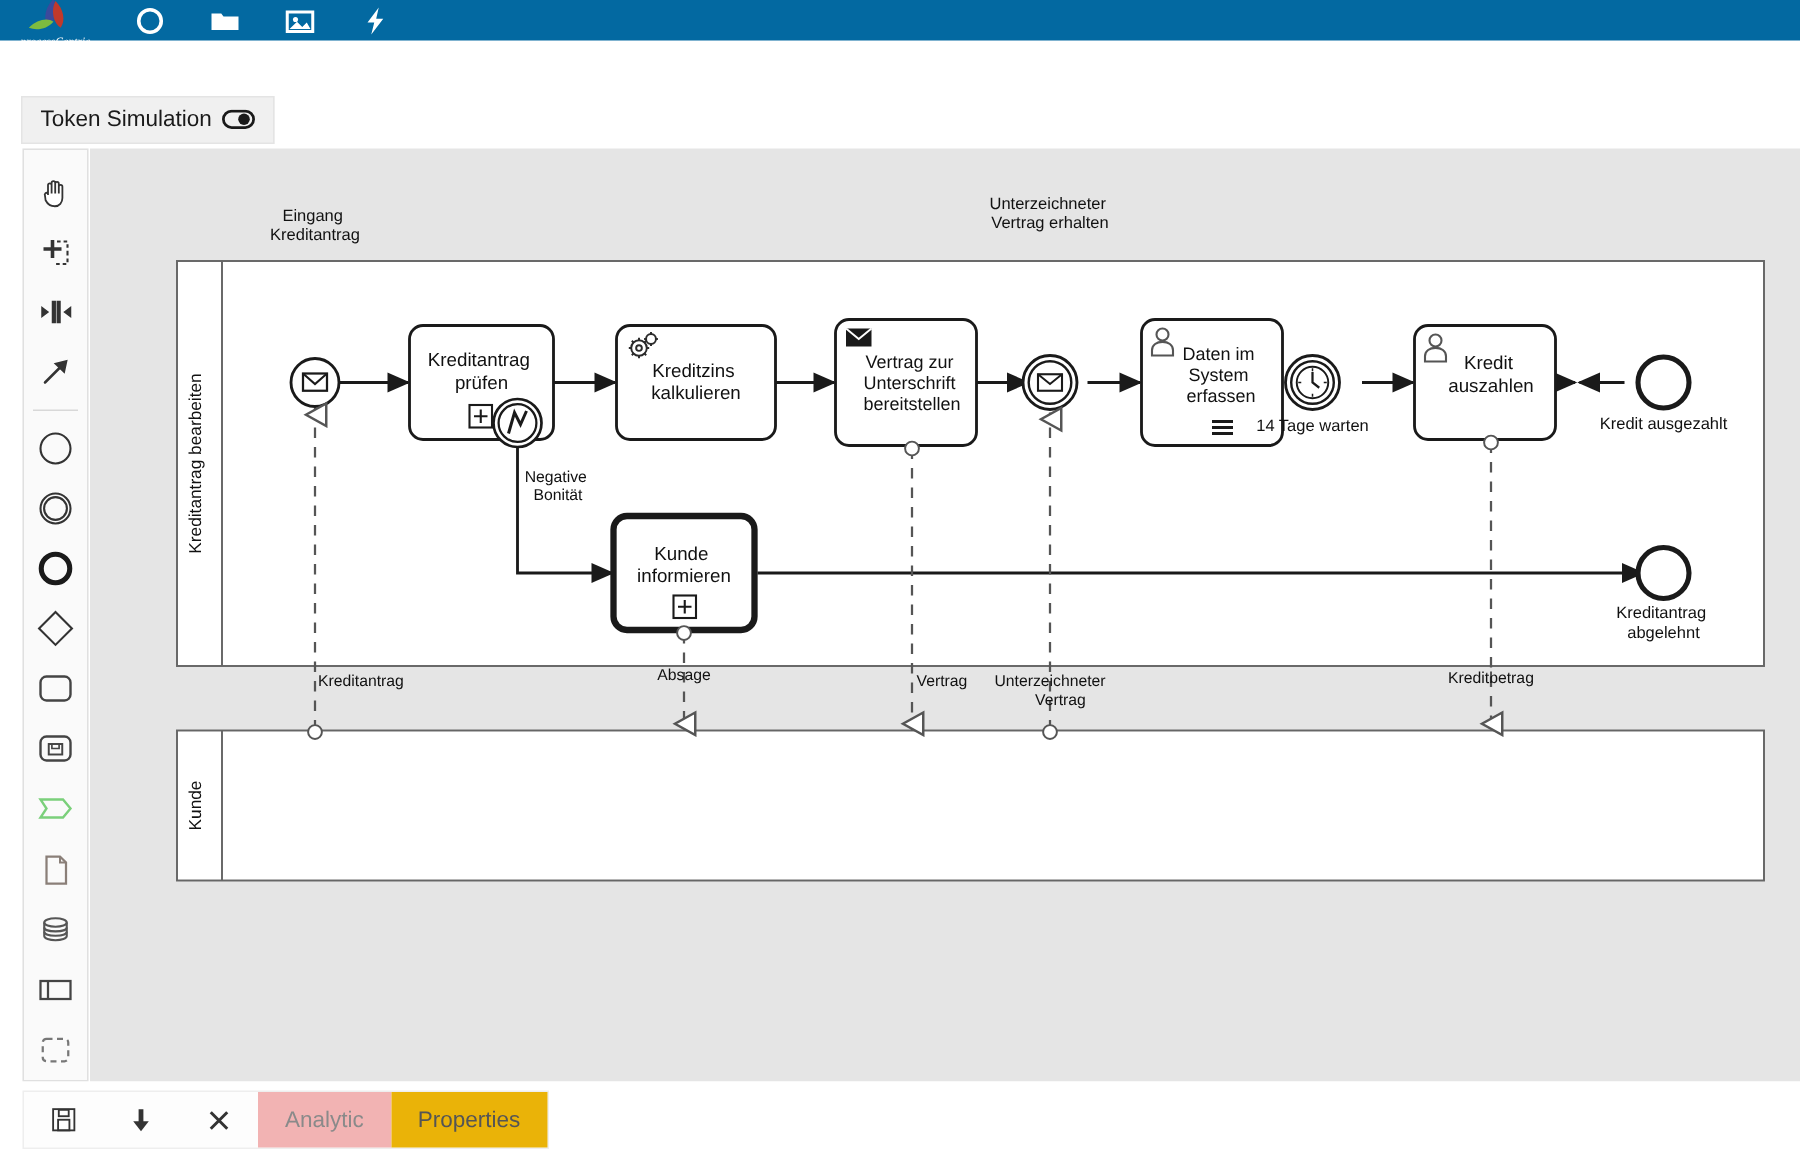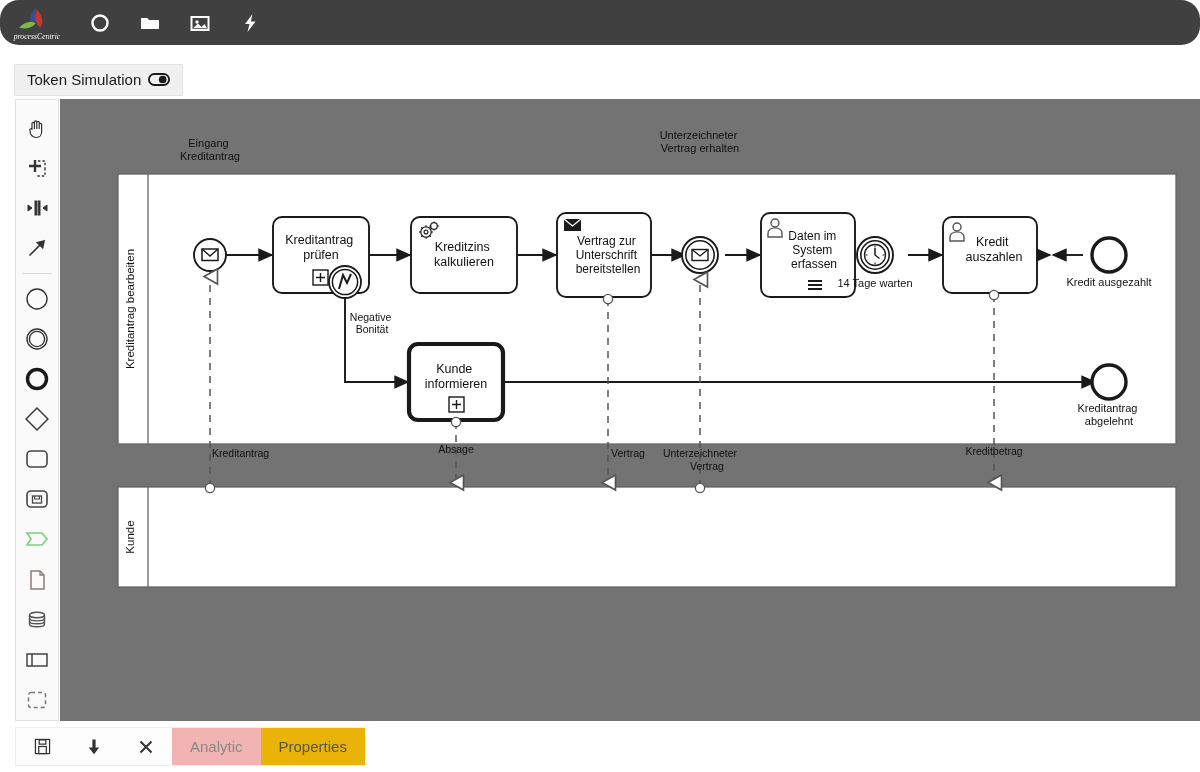--- a/index.html
+++ b/index.html
@@ -5,22 +5,22 @@
   * { box-sizing: border-box; margin: 0; padding: 0; }
   html, body {
     width: 1200px; height: 772px;
     font-family: "Liberation Sans", sans-serif;
     background: #ffffff; overflow: hidden;
   }
   #app { position: relative; width: 1200px; height: 772px; }
 
   
   .topbar {
-    position: absolute; left: 0; top: 0; width: 1200px; height: 45px;
-    background: #404040; display: flex; align-items: center; border-radius: 19px;
+    position: absolute; left: 0; top: 0; width: 1200px; height: 27px;
+    background: #0369a1; display: flex; align-items: center;
   }
   .logo-wrap {
     width: 74px; height: 45px; display: flex; flex-direction: column;
     align-items: center; justify-content: center; padding-top: 2px;
   }
   .logo-mark { width: 42px; height: 26px; display: block; }
   .logo-text {
     font-family: "Liberation Serif", serif; font-style: italic;
     font-size: 7.5px; color: #ffffff; letter-spacing: .1px;
     margin-top: -1px; white-space: nowrap;
@@ -50,21 +50,21 @@
   }
   .pal-item {
     width: 42px; height: 41px; display: flex; align-items: center;
     justify-content: center; cursor: pointer;
   }
   .pal-sep { width: 30px; height: 1px; background: #d8d8d8; margin: 4px 0 5px 0; }
 
   
   .canvas {
     position: absolute; left: 60px; top: 99px; width: 1140px; height: 622px;
-    background: #737373; overflow: hidden;
+    background: #e5e5e5; overflow: hidden;
   }
   .canvas svg { display: block; }
 
   
   .bottombar {
     position: absolute; left: 0; bottom: 0; width: 1200px; height: 51px;
     background: #ffffff;
   }
   .btn-group {
     position: absolute; left: 15px; top: 6px; height: 39px;

